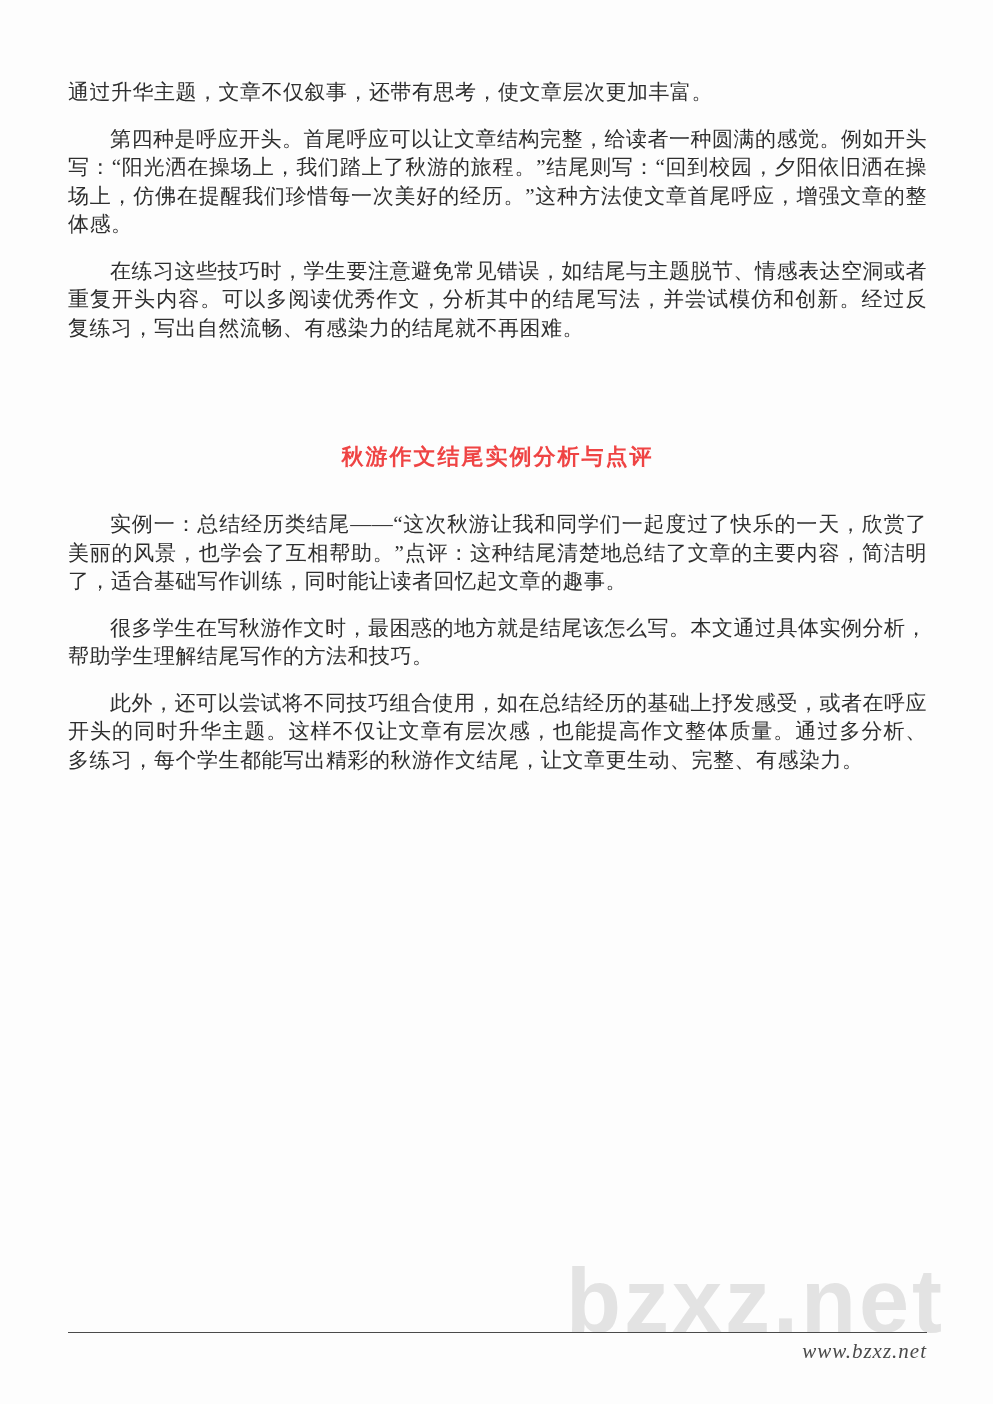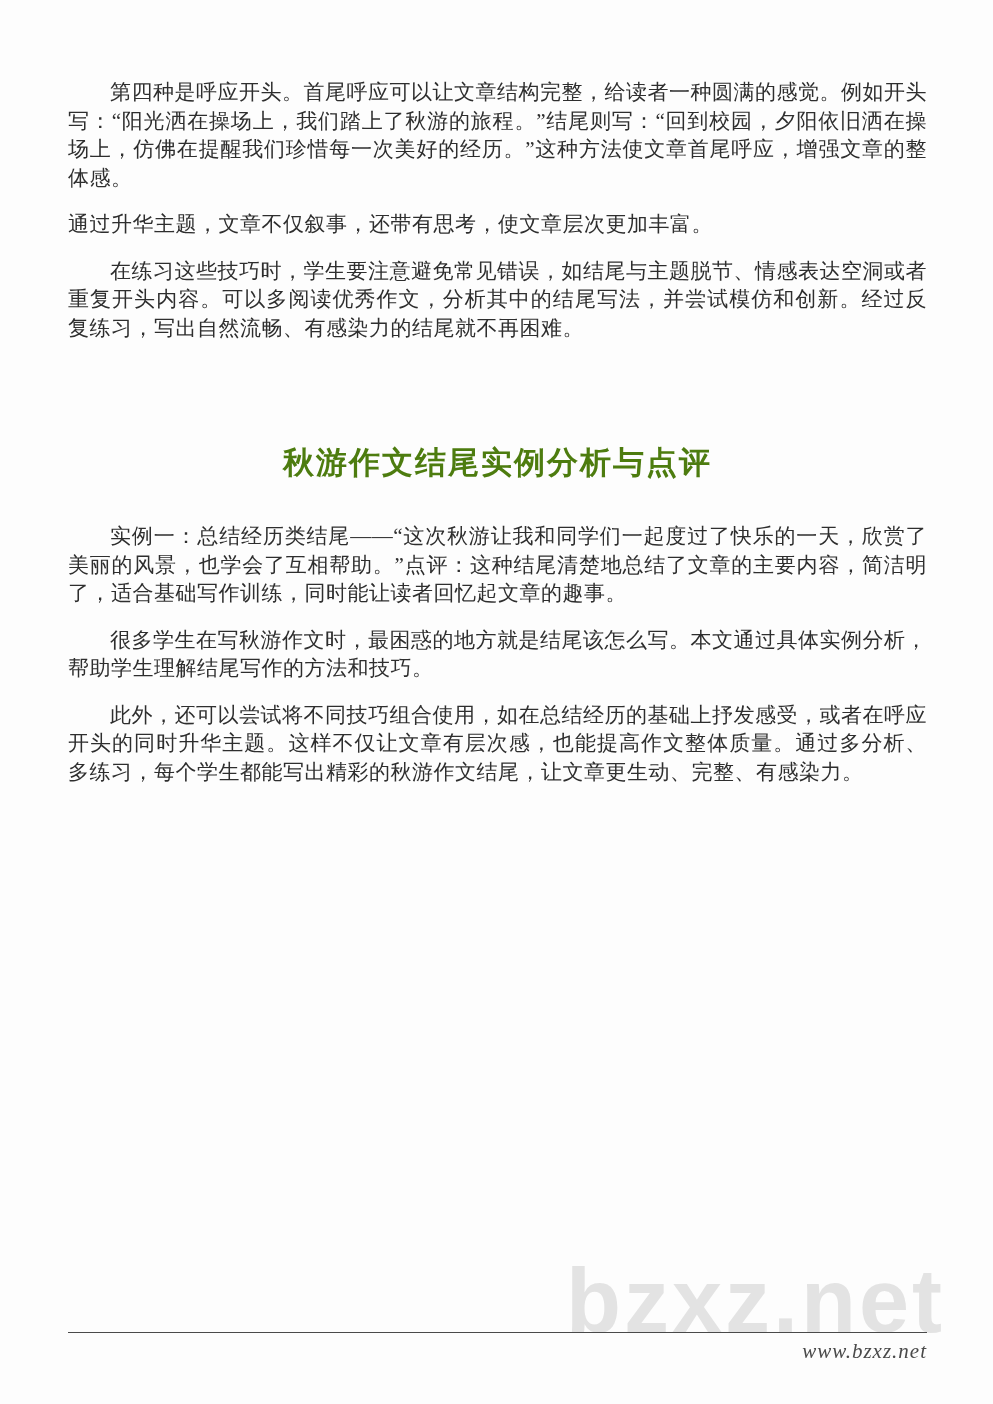--- a/index.html
+++ b/index.html
@@ -29,25 +29,25 @@
     line-height: 28.5px;
     text-align: justify;
     text-justify: inter-ideograph;
     margin: 0 0 18px 0;
     letter-spacing: 0.5px;
   }
   .para.indent {
     text-indent: 2em;
   }
   .doc-title {
-    font-size: 31px;
+    font-size: 22px;
     font-weight: bold;
     text-align: center;
     letter-spacing: 2px;
-    color: #4d7c0f;
+    color: #ef4444;
     margin: 100px 0 38px 0;
   }
   .watermark {
     position: absolute;
     right: 48px;
     bottom: 58px;
     z-index: 1;
     font-family: "Liberation Sans", "DejaVu Sans", sans-serif;
     font-weight: bold;
     font-size: 90px;
@@ -79,22 +79,22 @@
   }
 </style>
 </head>
 <body>
 
 <div class="page">
 
   <div class="watermark">bzxz.net</div>
 
   <div class="content">
+    <p class="para">通过升华主题，文章不仅叙事，还带有思考，使文章层次更加丰富。</p>
     <p class="para indent">第四种是呼应开头。首尾呼应可以让文章结构完整，给读者一种圆满的感觉。例如开头写：“阳光洒在操场上，我们踏上了秋游的旅程。”结尾则写：“回到校园，夕阳依旧洒在操场上，仿佛在提醒我们珍惜每一次美好的经历。”这种方法使文章首尾呼应，增强文章的整体感。</p>
-    <p class="para">通过升华主题，文章不仅叙事，还带有思考，使文章层次更加丰富。</p>
     <p class="para indent">在练习这些技巧时，学生要注意避免常见错误，如结尾与主题脱节、情感表达空洞或者重复开头内容。可以多阅读优秀作文，分析其中的结尾写法，并尝试模仿和创新。经过反复练习，写出自然流畅、有感染力的结尾就不再困难。</p>
 
     <h1 class="doc-title">秋游作文结尾实例分析与点评</h1>
 
     <p class="para indent">实例一：总结经历类结尾——“这次秋游让我和同学们一起度过了快乐的一天，欣赏了美丽的风景，也学会了互相帮助。”点评：这种结尾清楚地总结了文章的主要内容，简洁明了，适合基础写作训练，同时能让读者回忆起文章的趣事。</p>
     <p class="para indent">很多学生在写秋游作文时，最困惑的地方就是结尾该怎么写。本文通过具体实例分析，帮助学生理解结尾写作的方法和技巧。</p>
     <p class="para indent">此外，还可以尝试将不同技巧组合使用，如在总结经历的基础上抒发感受，或者在呼应开头的同时升华主题。这样不仅让文章有层次感，也能提高作文整体质量。通过多分析、多练习，每个学生都能写出精彩的秋游作文结尾，让文章更生动、完整、有感染力。</p>
   </div>
 
   <div class="footer">

